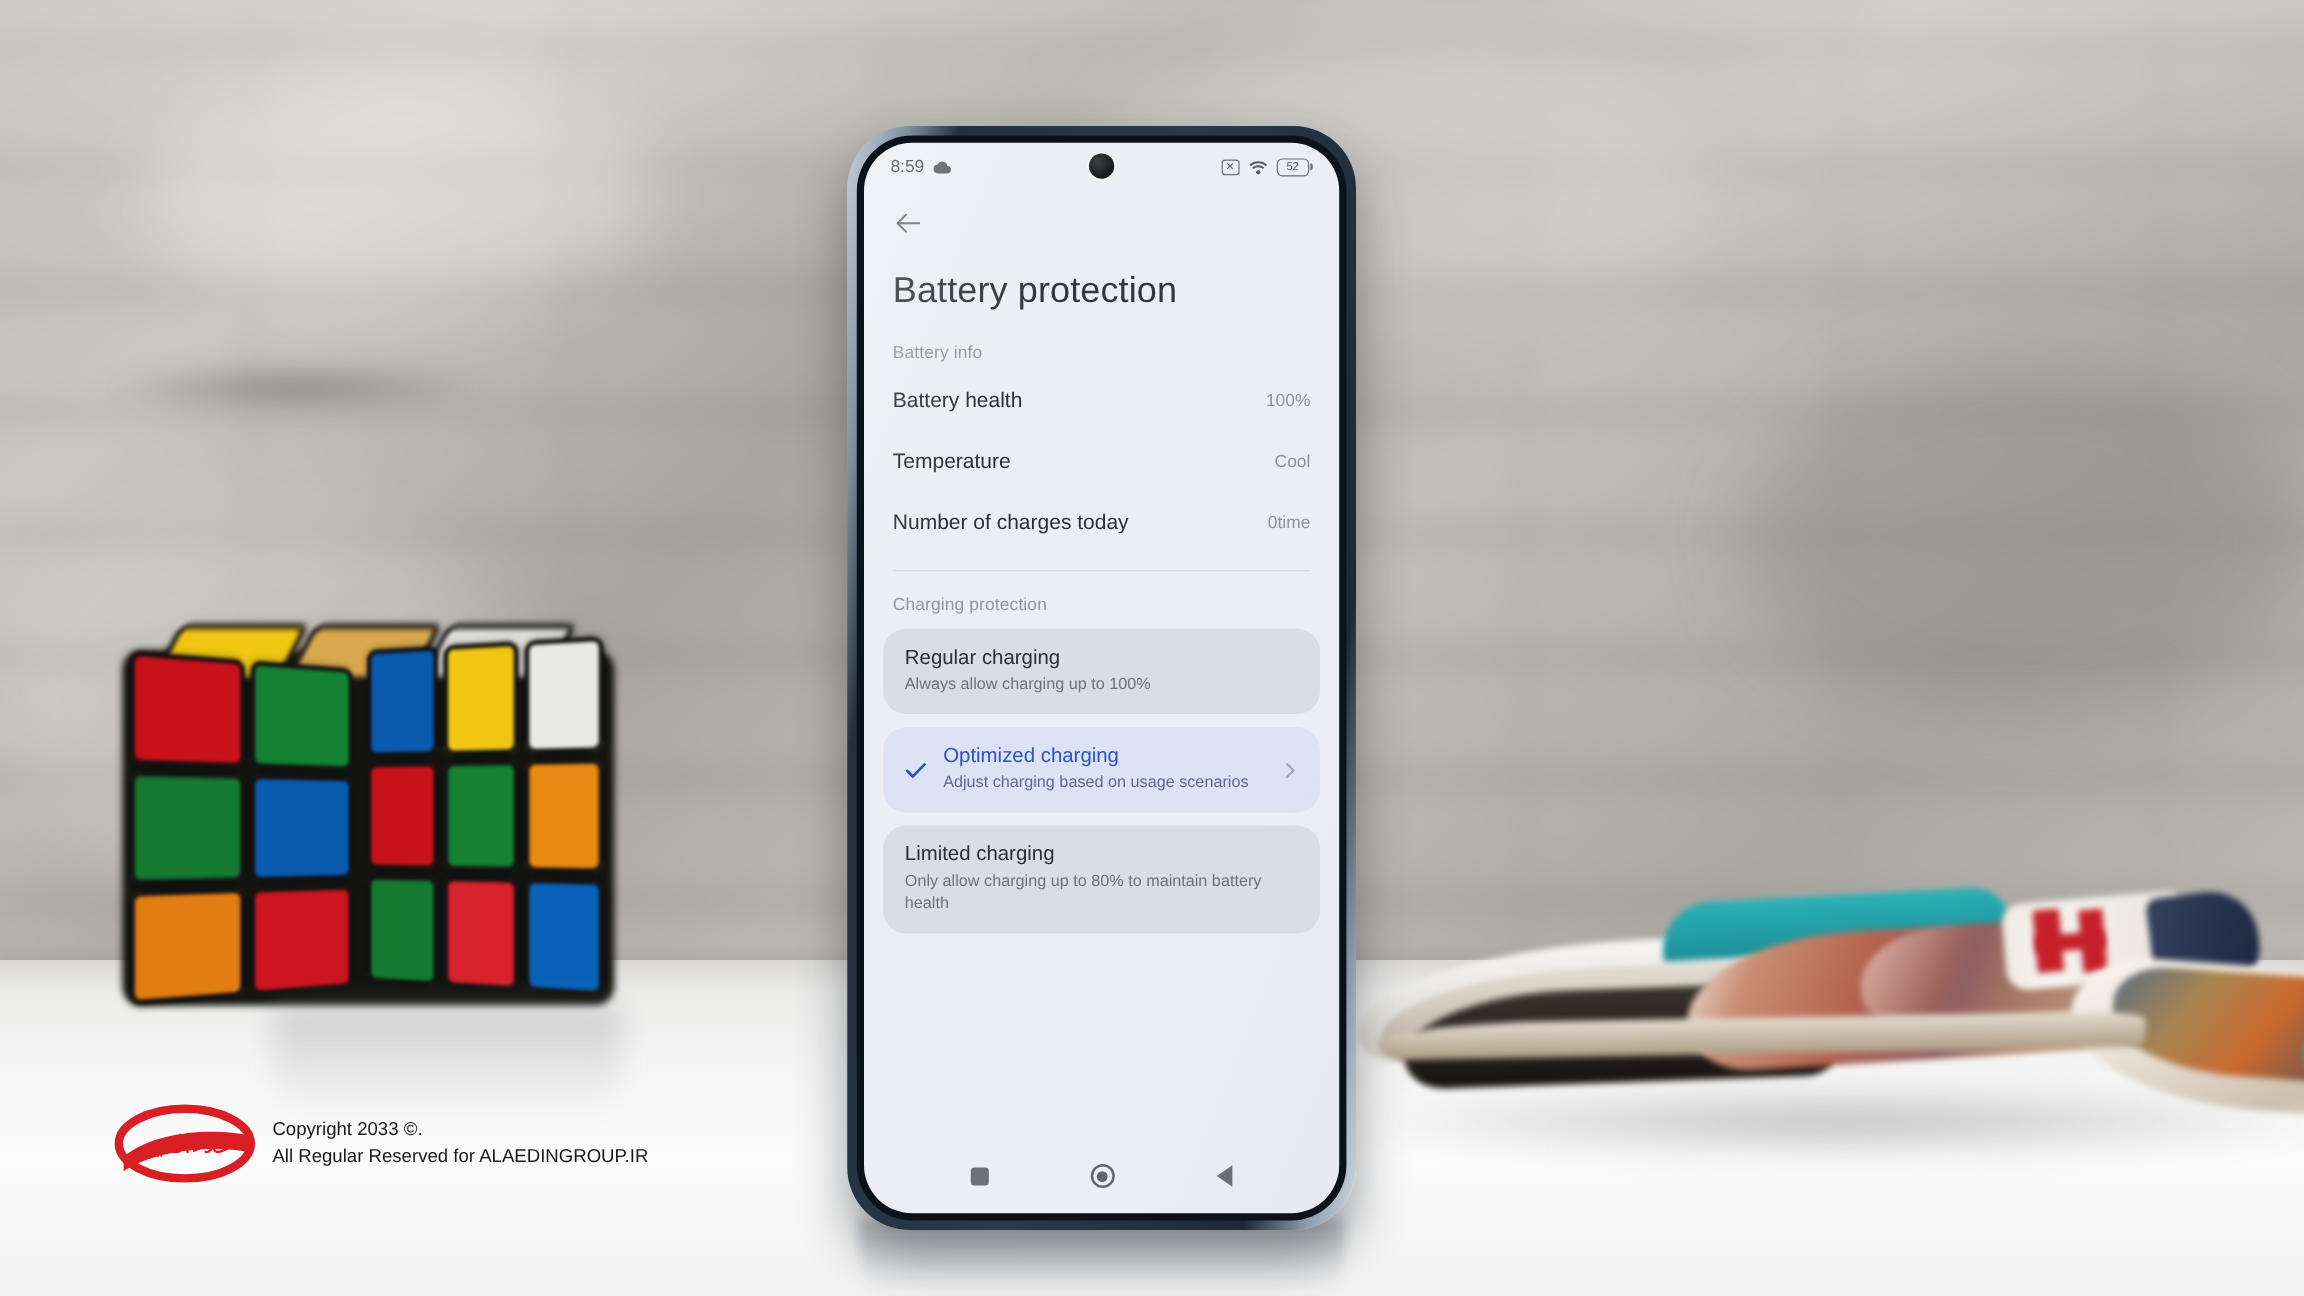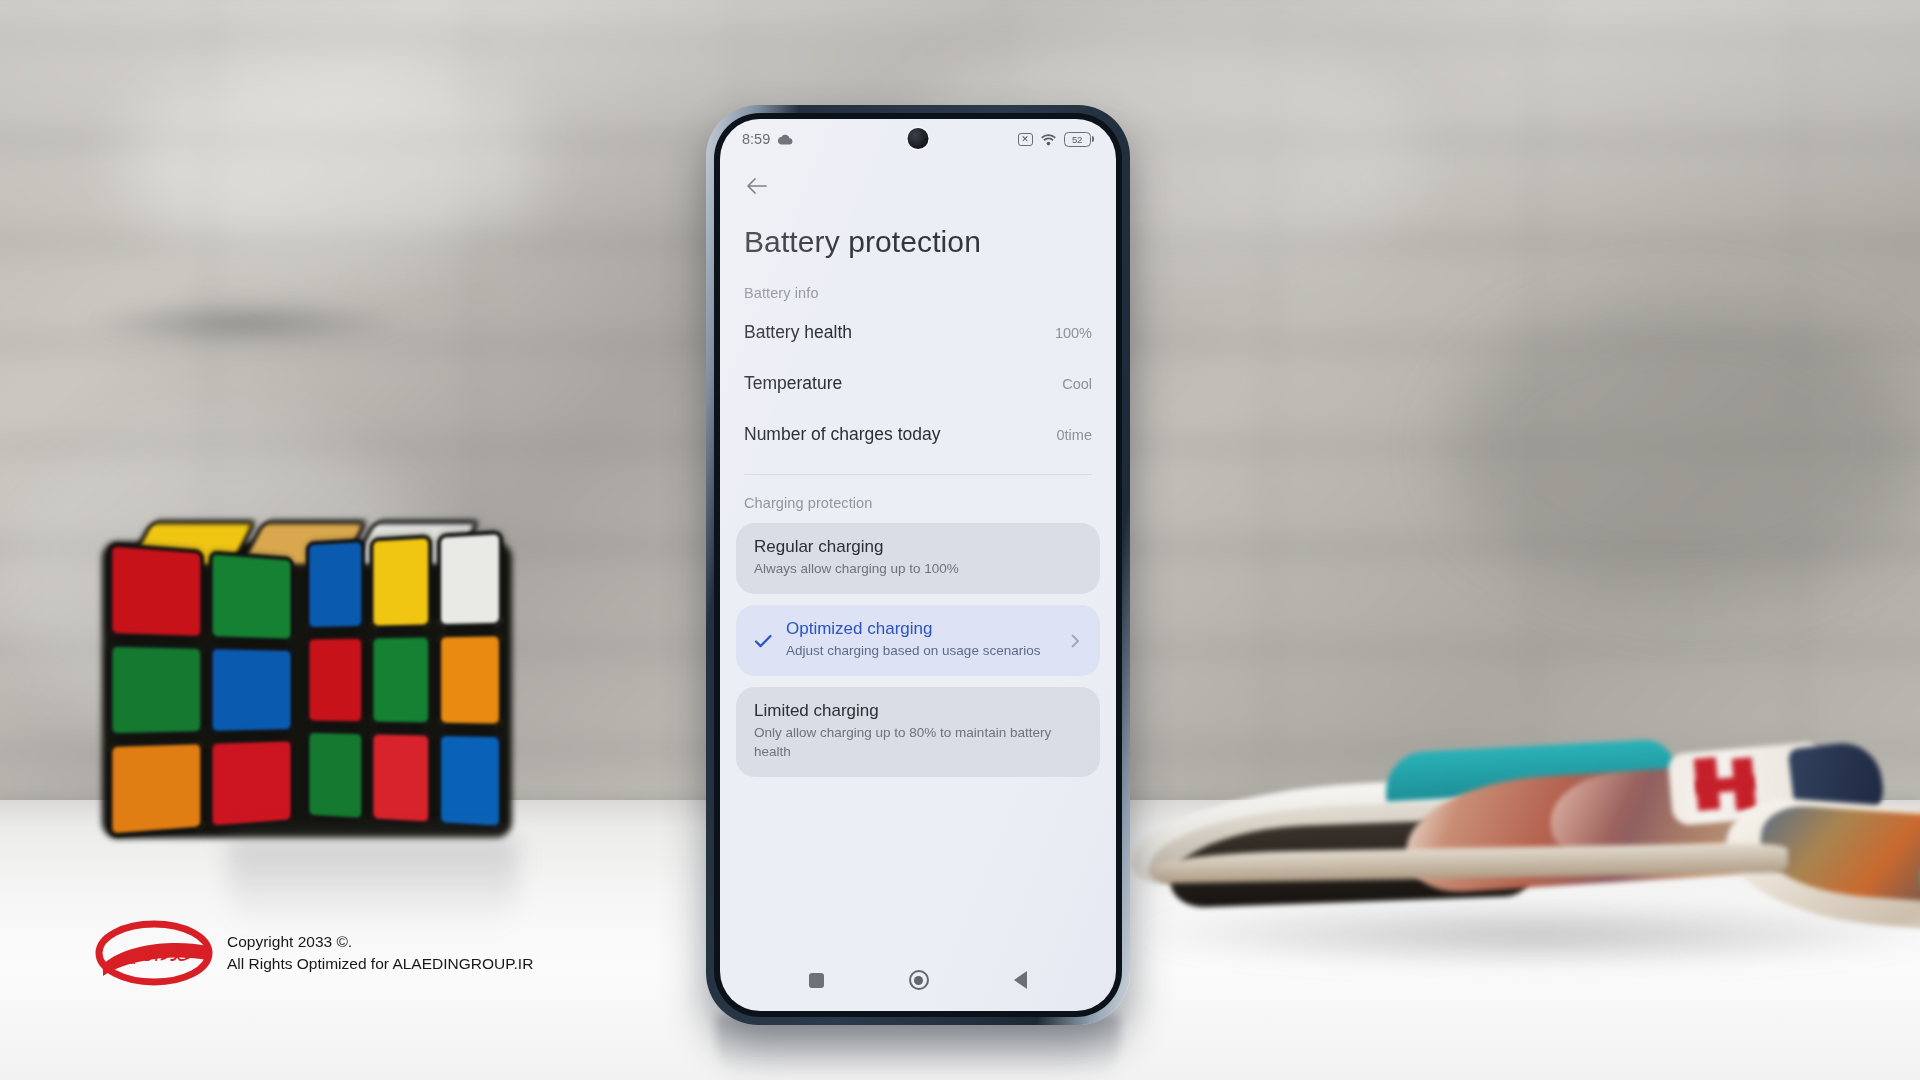--- a/index.html
+++ b/index.html
@@ -391,17 +391,17 @@
   <div id="watermark">
     <div id="wm-logo">
       <svg viewBox="0 0 118 66" width="118" height="66">
         <ellipse cx="59" cy="33" rx="55" ry="29" fill="none" stroke="#d81f26" stroke-width="7"></ellipse>
         <path d="M8 44 C 34 22, 84 20, 112 26 L 112 40 C 84 34, 34 38, 8 56 Z" fill="#d81f26"></path>
         <text x="59" y="41" font-family="'DejaVu Sans', sans-serif" font-size="21" fill="#d81f26" text-anchor="middle">علاءالدین</text>
       </svg>
     </div>
     <div id="wm-text">
       <div>Copyright 2033 ©.</div>
-      <div>All Rights Optimized for ALAEDINGROUP.IR</div>
+      <div>All Regular Reserved for ALAEDINGROUP.IR</div>
     </div>
   </div>
 
 </div>
 
 </body></html>

